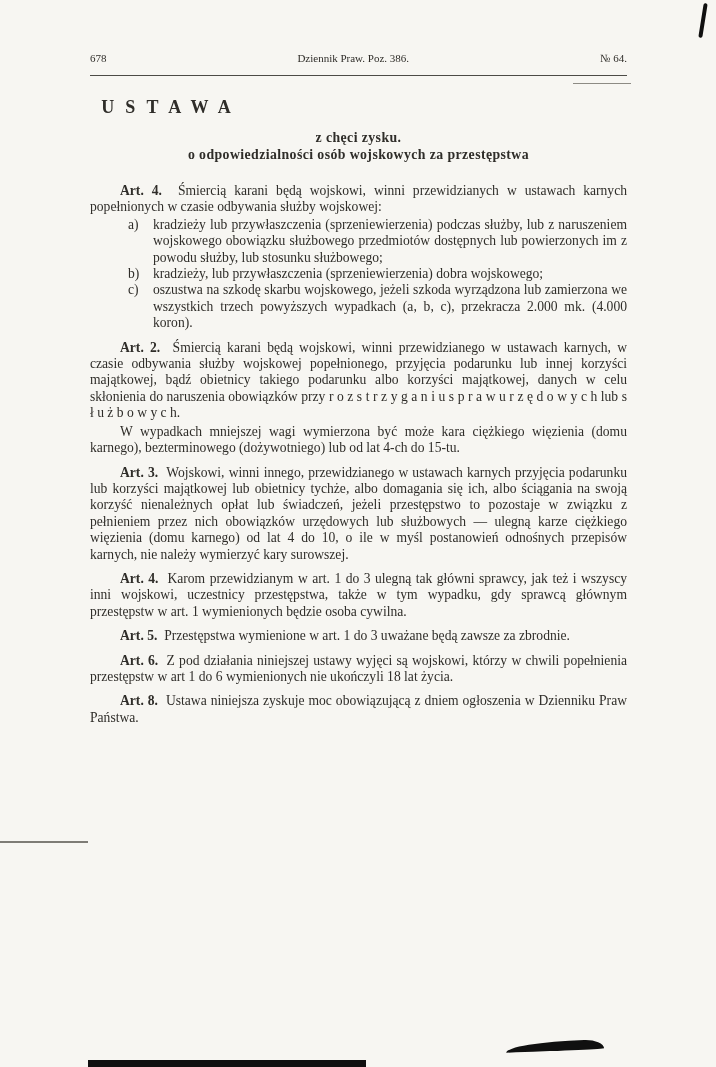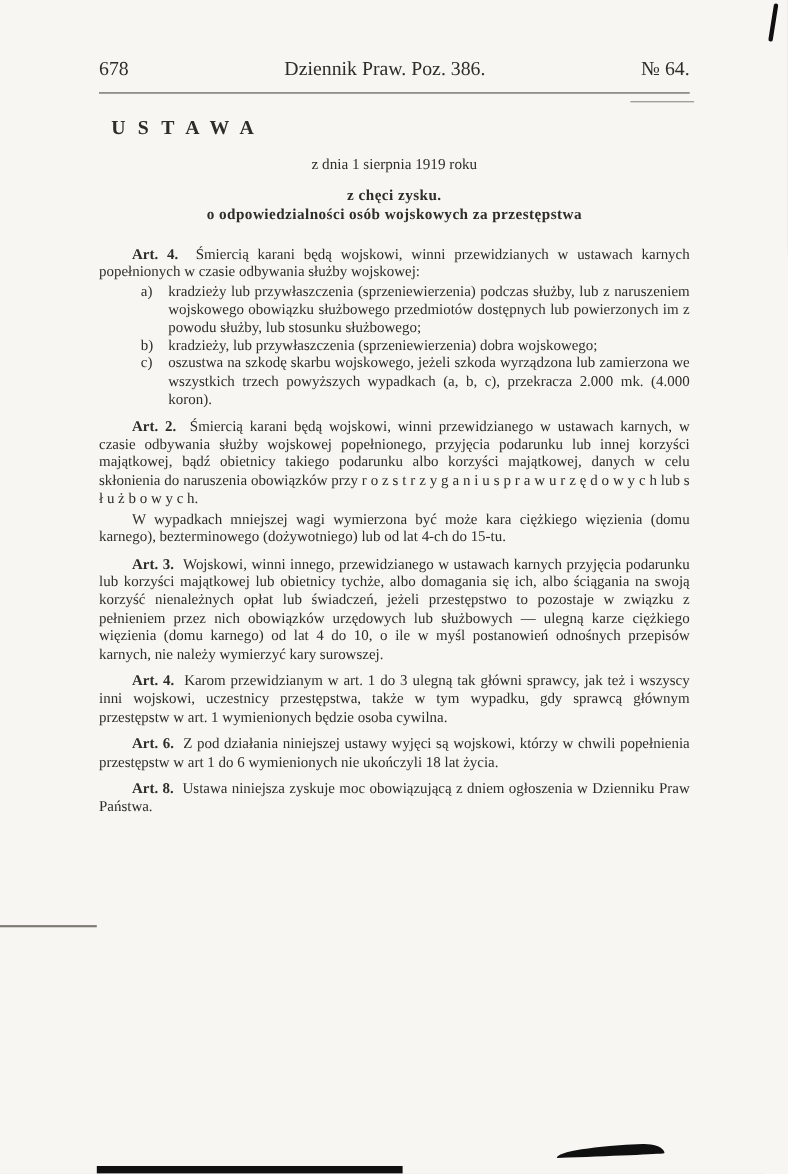--- a/index.html
+++ b/index.html
@@ -9,21 +9,21 @@
     width: 716px;
     height: 1067px;
     margin: 0 auto;
     background: #f7f6f2;
     font-family: "Liberation Serif", "DejaVu Serif", serif;
     color: #2f2d29;
     overflow: hidden;
   }
   .content { position: absolute; left: 90px; top: 52px; width: 537px; }
 
-  .header { display: flex; justify-content: space-between; font-size: 18px; }
+  .header { display: flex; justify-content: space-between; font-size: 11px; }
   .rule { position: relative; height: 3px; margin-top: 11px; }
   .rule .seg-main { position: absolute; left: 0; top: 0; width: 100%; border-top: 1.6px solid #4c4b46; }
   .rule .seg-frag { position: absolute; right: -4px; top: 8px; width: 58px; border-top: 1px solid #8d8b84; }
 
   .doc-number { text-align: center; margin-top: 40px; font-weight: bold; font-size: 14.5px; letter-spacing: 1px; }
   .act-type   { text-align: left; margin-top: 19px; font-size: 18px; font-weight: bold; letter-spacing: 0.62em; text-indent: 0.62em; }
   .date-line  { text-align: center; margin-top: 15px; font-size: 13.8px; }
   .act-title  { text-align: center; margin-top: 11px; font-weight: bold; font-size: 13.8px; line-height: 17px; letter-spacing: 0.03em; }
 
   .body { margin-top: 20px; font-size: 13.6px; line-height: 16.4px; }
@@ -63,21 +63,20 @@
       <span>Dziennik Praw. Poz. 386.</span>
       <span>№ 64.</span>
     </div>
 
     <div class="rule">
       <div class="seg-main"></div>
       <div class="seg-frag"></div>
     </div>
 
     <div class="act-type">USTAWA</div>
-    <div class="date-line">z dnia 1 sierpnia 1919 roku</div>
     <div class="act-title">
       <div>z chęci zysku.</div>
       <div>o odpowiedzialności osób wojskowych za przestępstwa</div>
     </div>
 
     <div class="body">
 
       <div class="article">
         <p class="para">
           <span class="art-label">Art. 4.</span><span>Śmiercią karani będą wojskowi, winni przewidzianych w ustawach karnych popełnionych w czasie odbywania służby wojskowej:</span>
@@ -112,20 +111,25 @@
           <span class="art-label">Art. 3.</span><span>Wojskowi, winni innego, przewidzianego w ustawach karnych przyjęcia podarunku lub korzyści majątkowej lub obietnicy tychże, albo domagania się ich, albo ściągania na swoją korzyść nienależnych opłat lub świadczeń, jeżeli przestępstwo to pozostaje w związku z pełnieniem przez nich obowiązków urzędowych lub służbowych — ulegną karze ciężkiego więzienia (domu karnego) od lat 4 do 10, o ile w myśl postanowień odnośnych przepisów karnych, nie należy wymierzyć kary surowszej.</span>
         </p>
       </div>
 
       <div class="article">
         <p class="para">
           <span class="art-label">Art. 4.</span><span>Karom przewidzianym w art. 1 do 3 ulegną tak główni sprawcy, jak też i wszyscy inni wojskowi, uczestnicy przestępstwa, także w tym wypadku, gdy sprawcą głównym przestępstw w art. 1 wymienionych będzie osoba cywilna.</span>
         </p>
       </div>
 
+      <div class="article">
+        <p class="para">
+          <span class="art-label">Art. 5.</span><span>Przestępstwa wymienione w art. 1 do 3 uważane będą zawsze za zbrodnie.</span>
+        </p>
+      </div>
 
       <div class="article">
         <p class="para">
           <span class="art-label">Art. 6.</span><span>Z pod działania niniejszej ustawy wyjęci są wojskowi, którzy w chwili popełnienia przestępstw w art 1 do 6 wymienionych nie ukończyli 18 lat życia.</span>
         </p>
       </div>
 
       <div class="article">
         <p class="para">
           <span class="art-label">Art. 8.</span><span>Ustawa niniejsza zyskuje moc obowiązującą z dniem ogłoszenia w Dzienniku Praw Państwa.</span>

